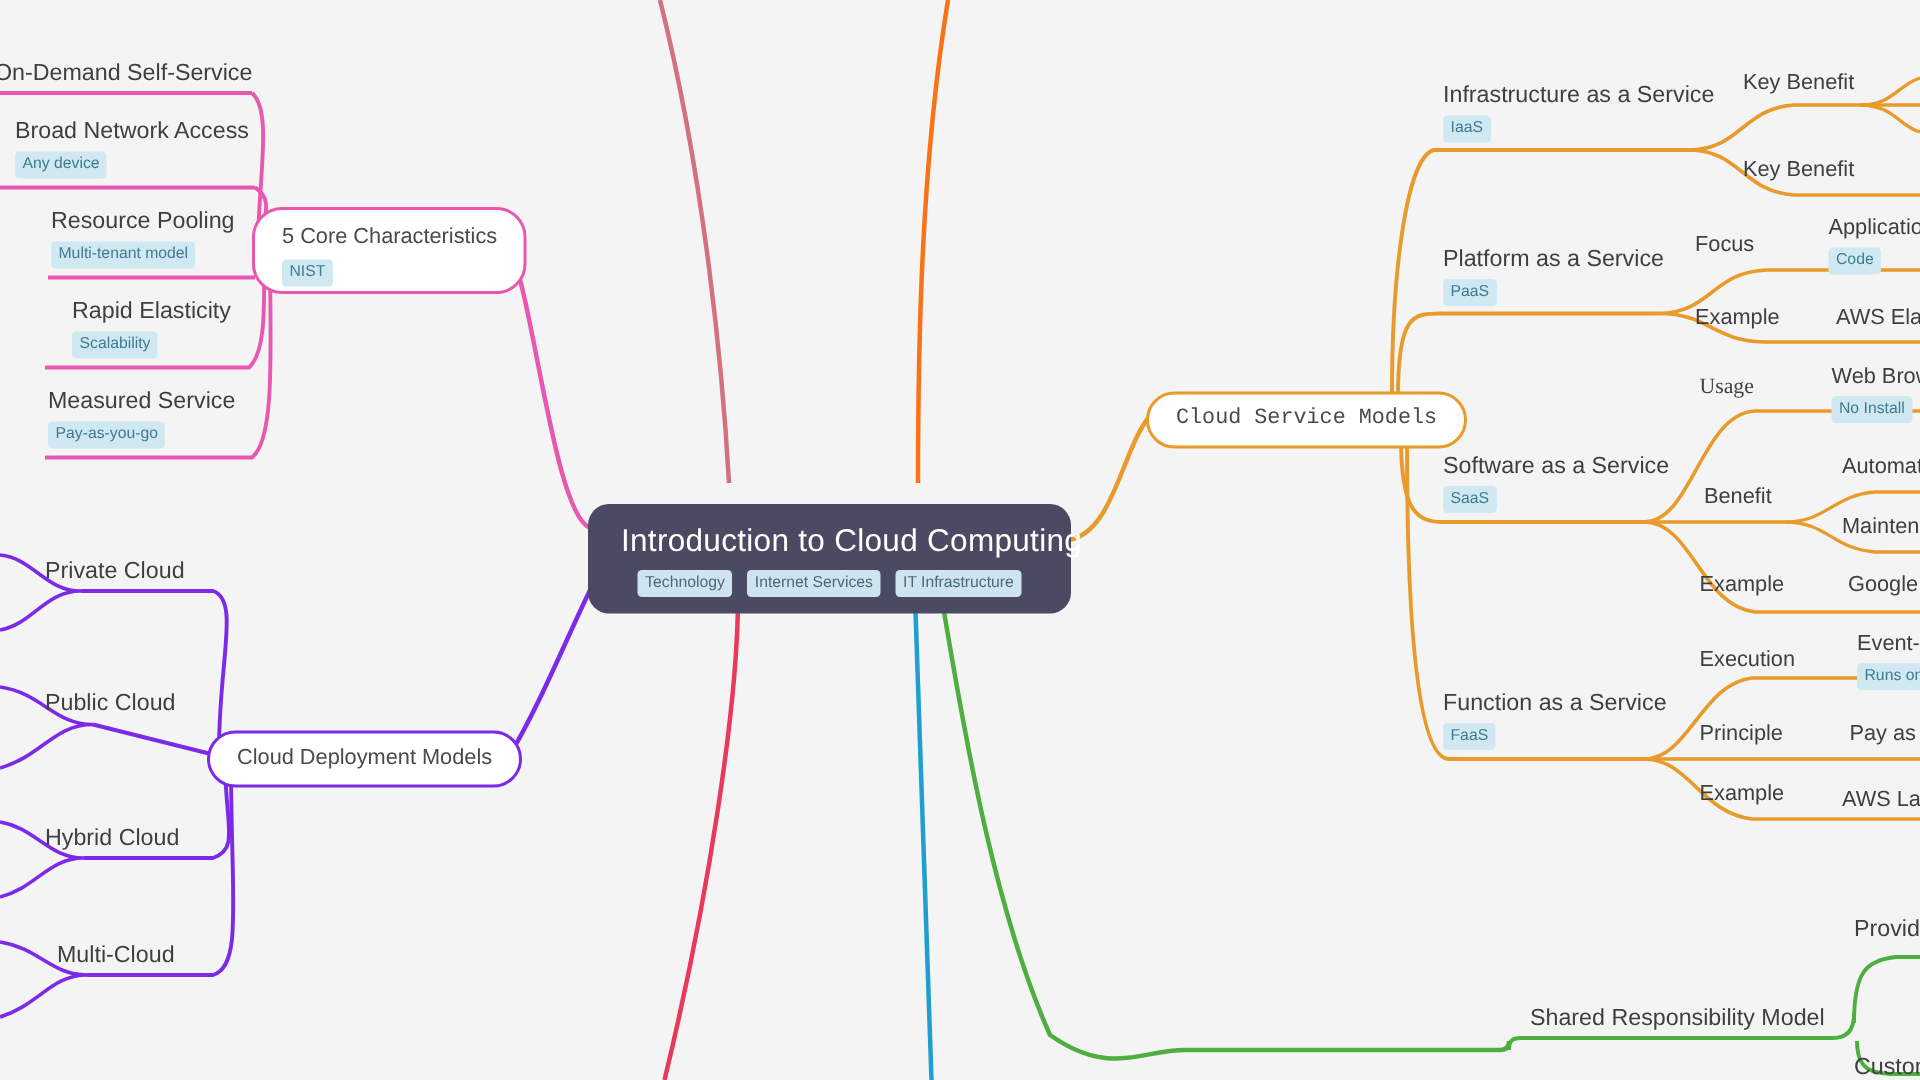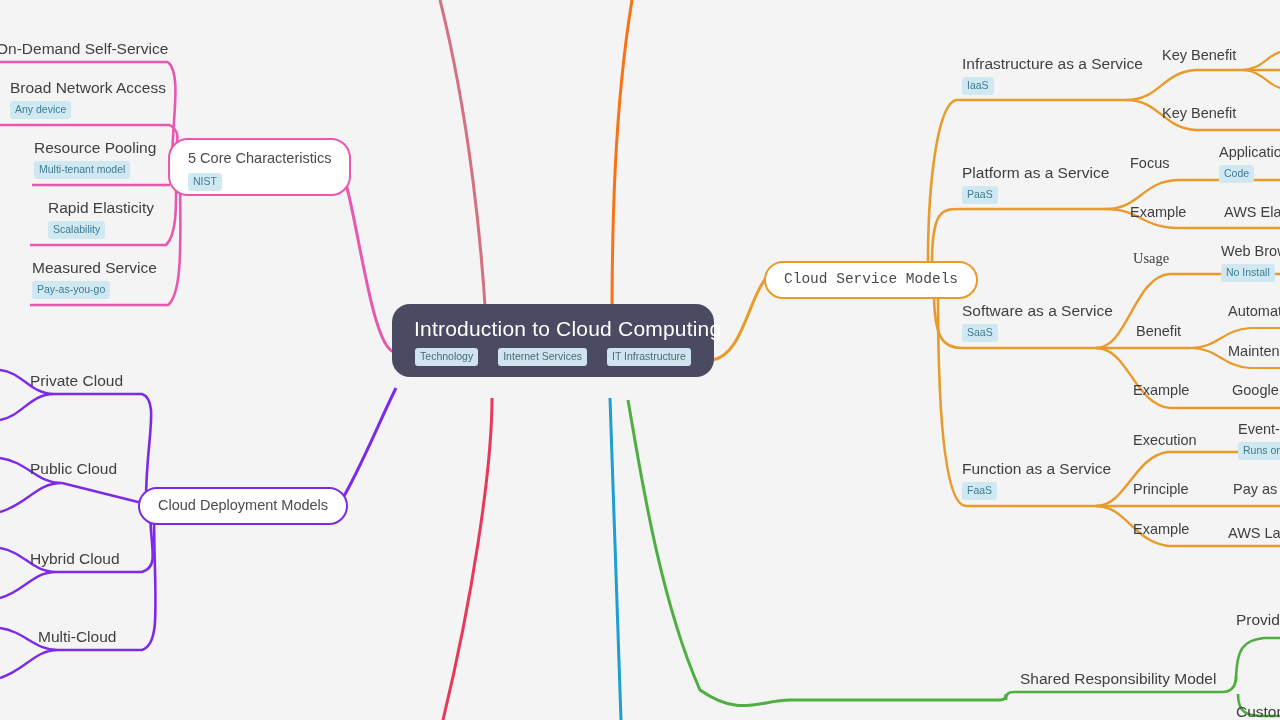--- a/index.html
+++ b/index.html
@@ -37,21 +37,21 @@
   .root-title {
     color: #ffffff;
     font-size: 21px;
     font-weight: 400;
     letter-spacing: .2px;
     line-height: 26px;
   }
   .root-tags {
     margin-top: 6px;
     display: flex;
-    gap: 20px;
+    gap: 10px;
     justify-content: center;
   }
   .root-tag {
     background: #cfe4ef;
     color: #4a6a7a;
     font-size: 10.5px;
     line-height: 13px;
     padding: 2px 5px 3px 5px;
     border-radius: 3px;
     white-space: nowrap;
@@ -174,21 +174,21 @@
     <path d="M1096,506 C1126,506 1134,456 1168,452 L1280,452" fill="none" stroke="#e89a2a" stroke-width="2.4"></path>
     <path d="M1096,506 L1280,506" fill="none" stroke="#e89a2a" stroke-width="2.4"></path>
     <path d="M1096,506 C1126,506 1134,542 1168,546 L1280,546" fill="none" stroke="#e89a2a" stroke-width="2.4"></path>
 
     <path d="M628,400 C640,470 660,600 700,690 C740,718 760,700 790,700 L1000,700 C1004,700 1006,698 1006,694" fill="none" stroke="#4caf3f" stroke-width="3"></path>
     <path d="M1006,700 C1006,694 1008,692 1014,692 L1222,692 C1232,692 1236,686 1236,676" fill="none" stroke="#4caf3f" stroke-width="2.6"></path>
     <path d="M1236,682 C1236,648 1244,640 1264,638 L1280,638" fill="none" stroke="#4caf3f" stroke-width="2.6"></path>
     <path d="M1238,694 C1238,712 1246,716 1264,716 L1280,716" fill="none" stroke="#4caf3f" stroke-width="2.6"></path>
   </svg>
 
-  <div class="root-node" style="left:392px; top:304px; width:322px;border-radius:18px;">
+  <div class="root-node" style="left:392px; top:336px; width:322px;">
     <div class="root-title">Introduction to Cloud Computing</div>
     <div class="root-tags">
       <span class="root-tag">Technology</span>
       <span class="root-tag">Internet Services</span>
       <span class="root-tag">IT Infrastructure</span>
     </div>
   </div>
 
   <div class="pill tall c-pink" style="left:168px; top:138px;">
     <span class="pill-label">5 Core Characteristics</span>

